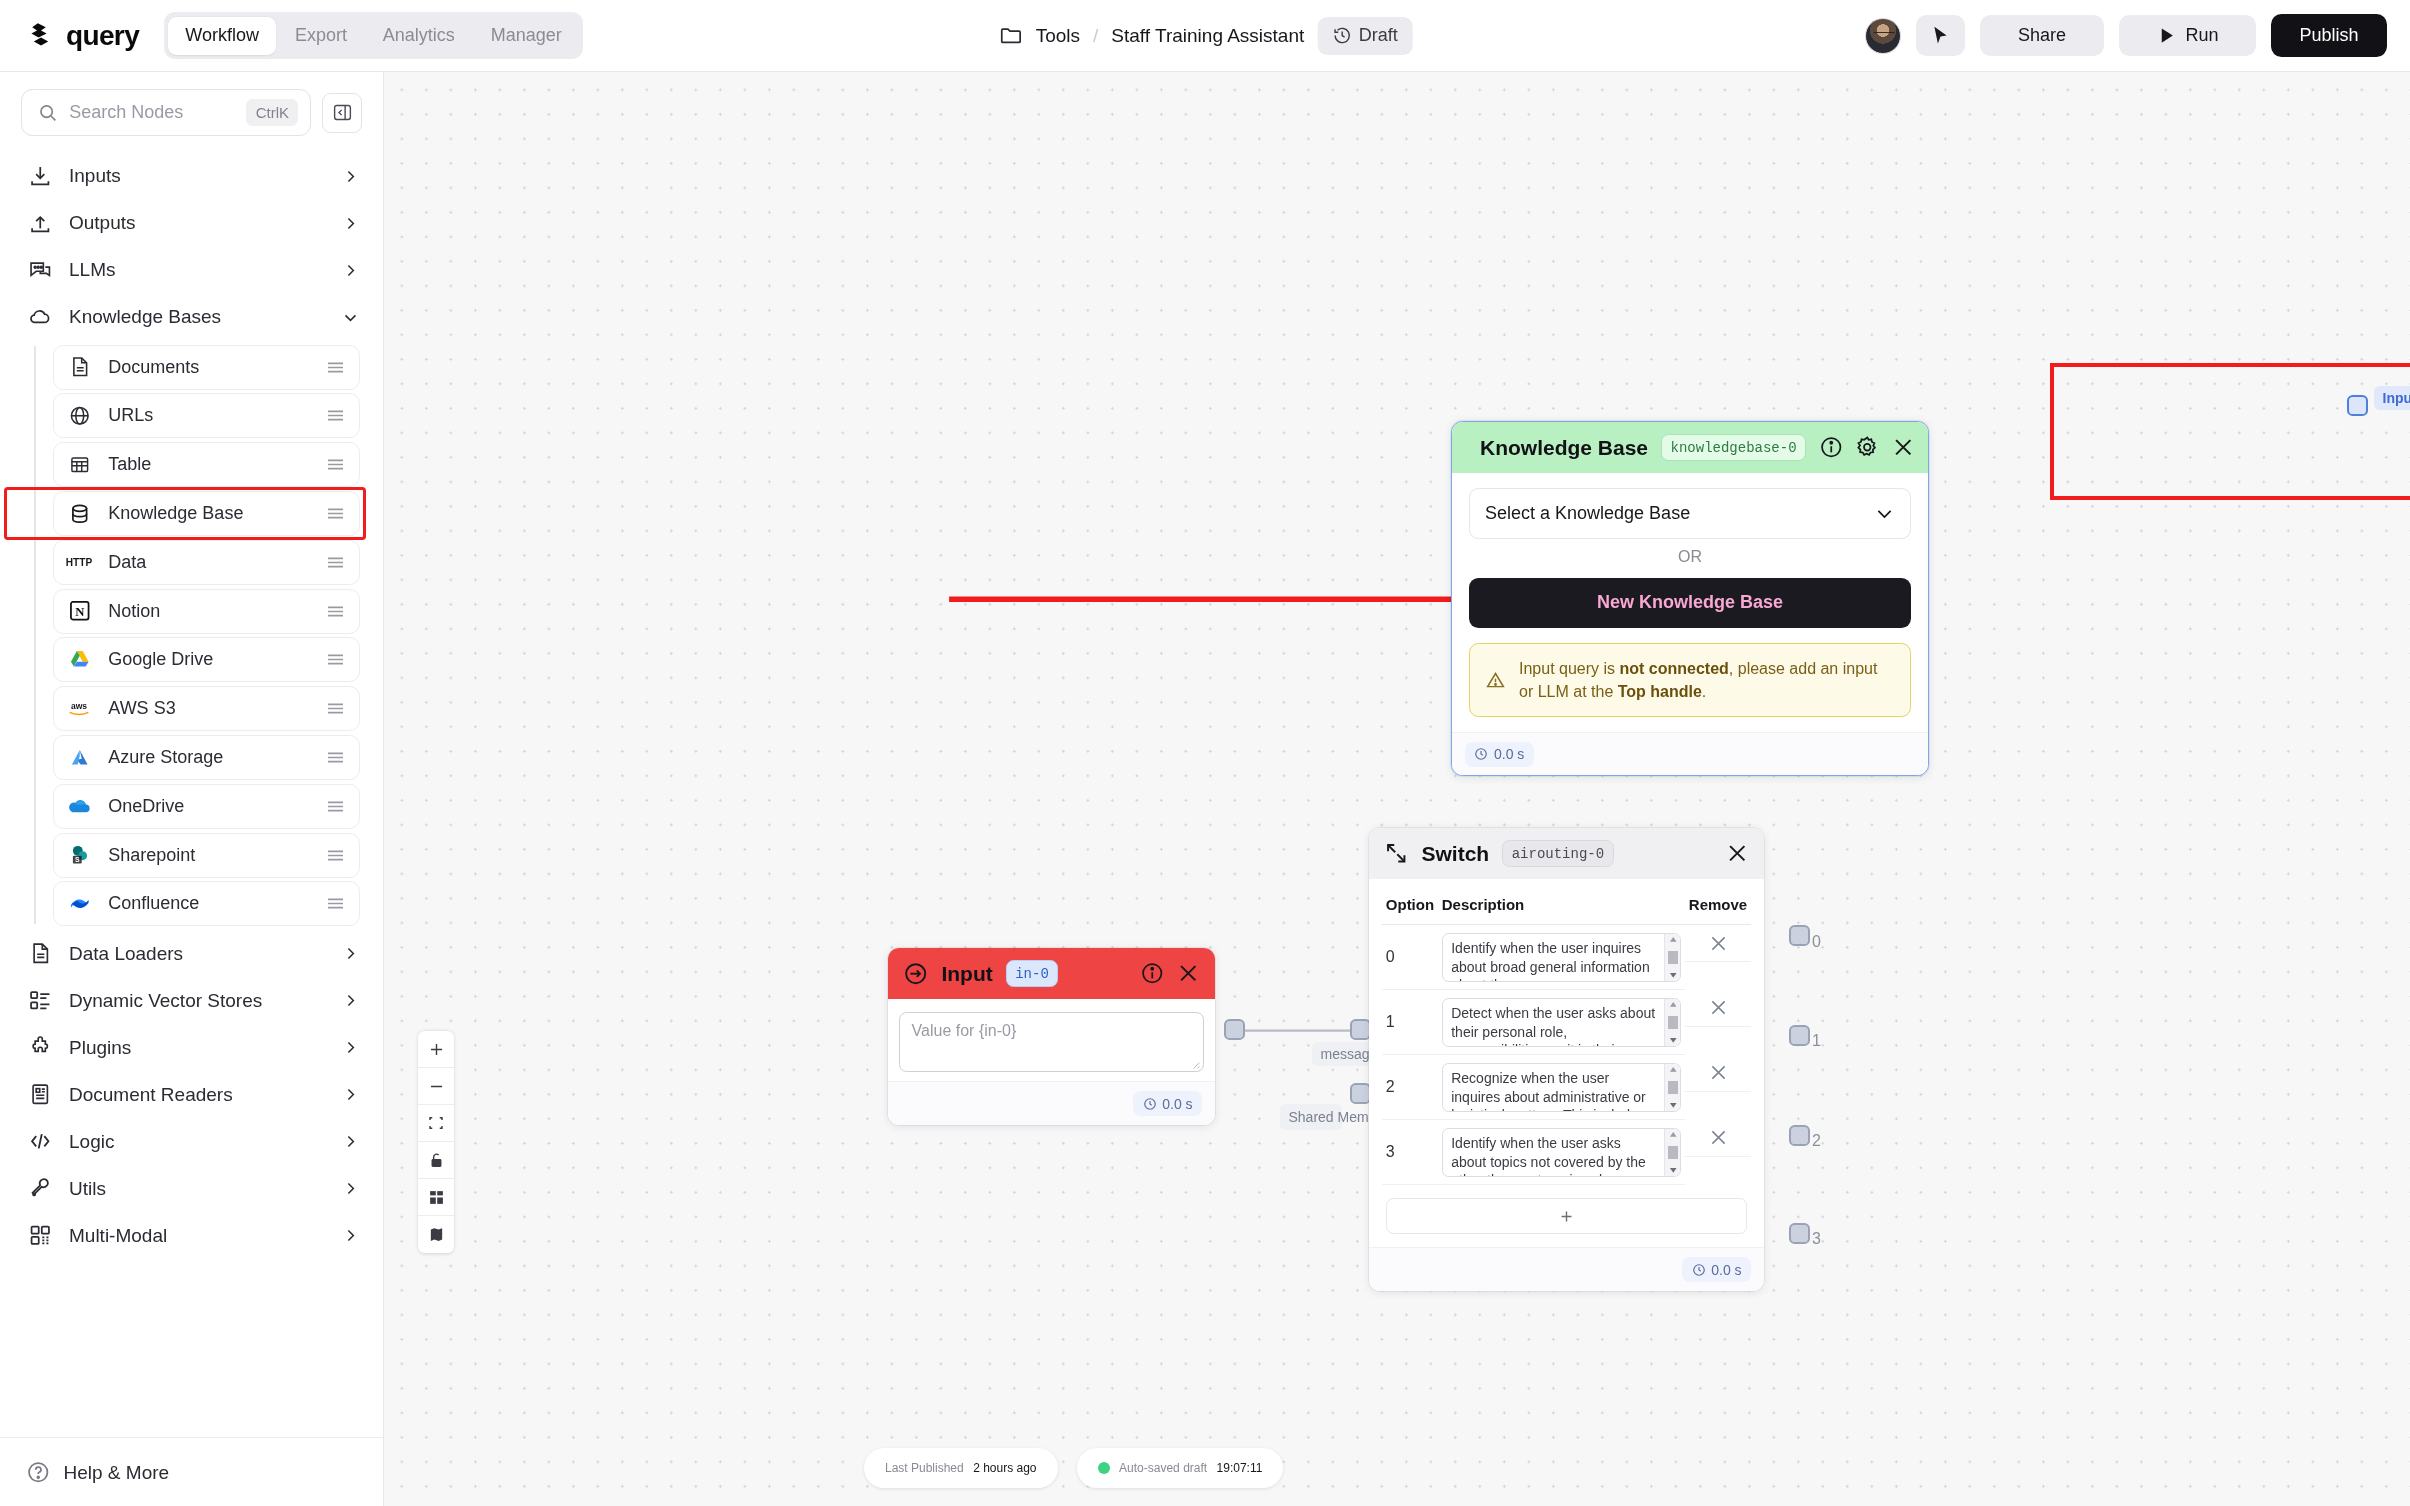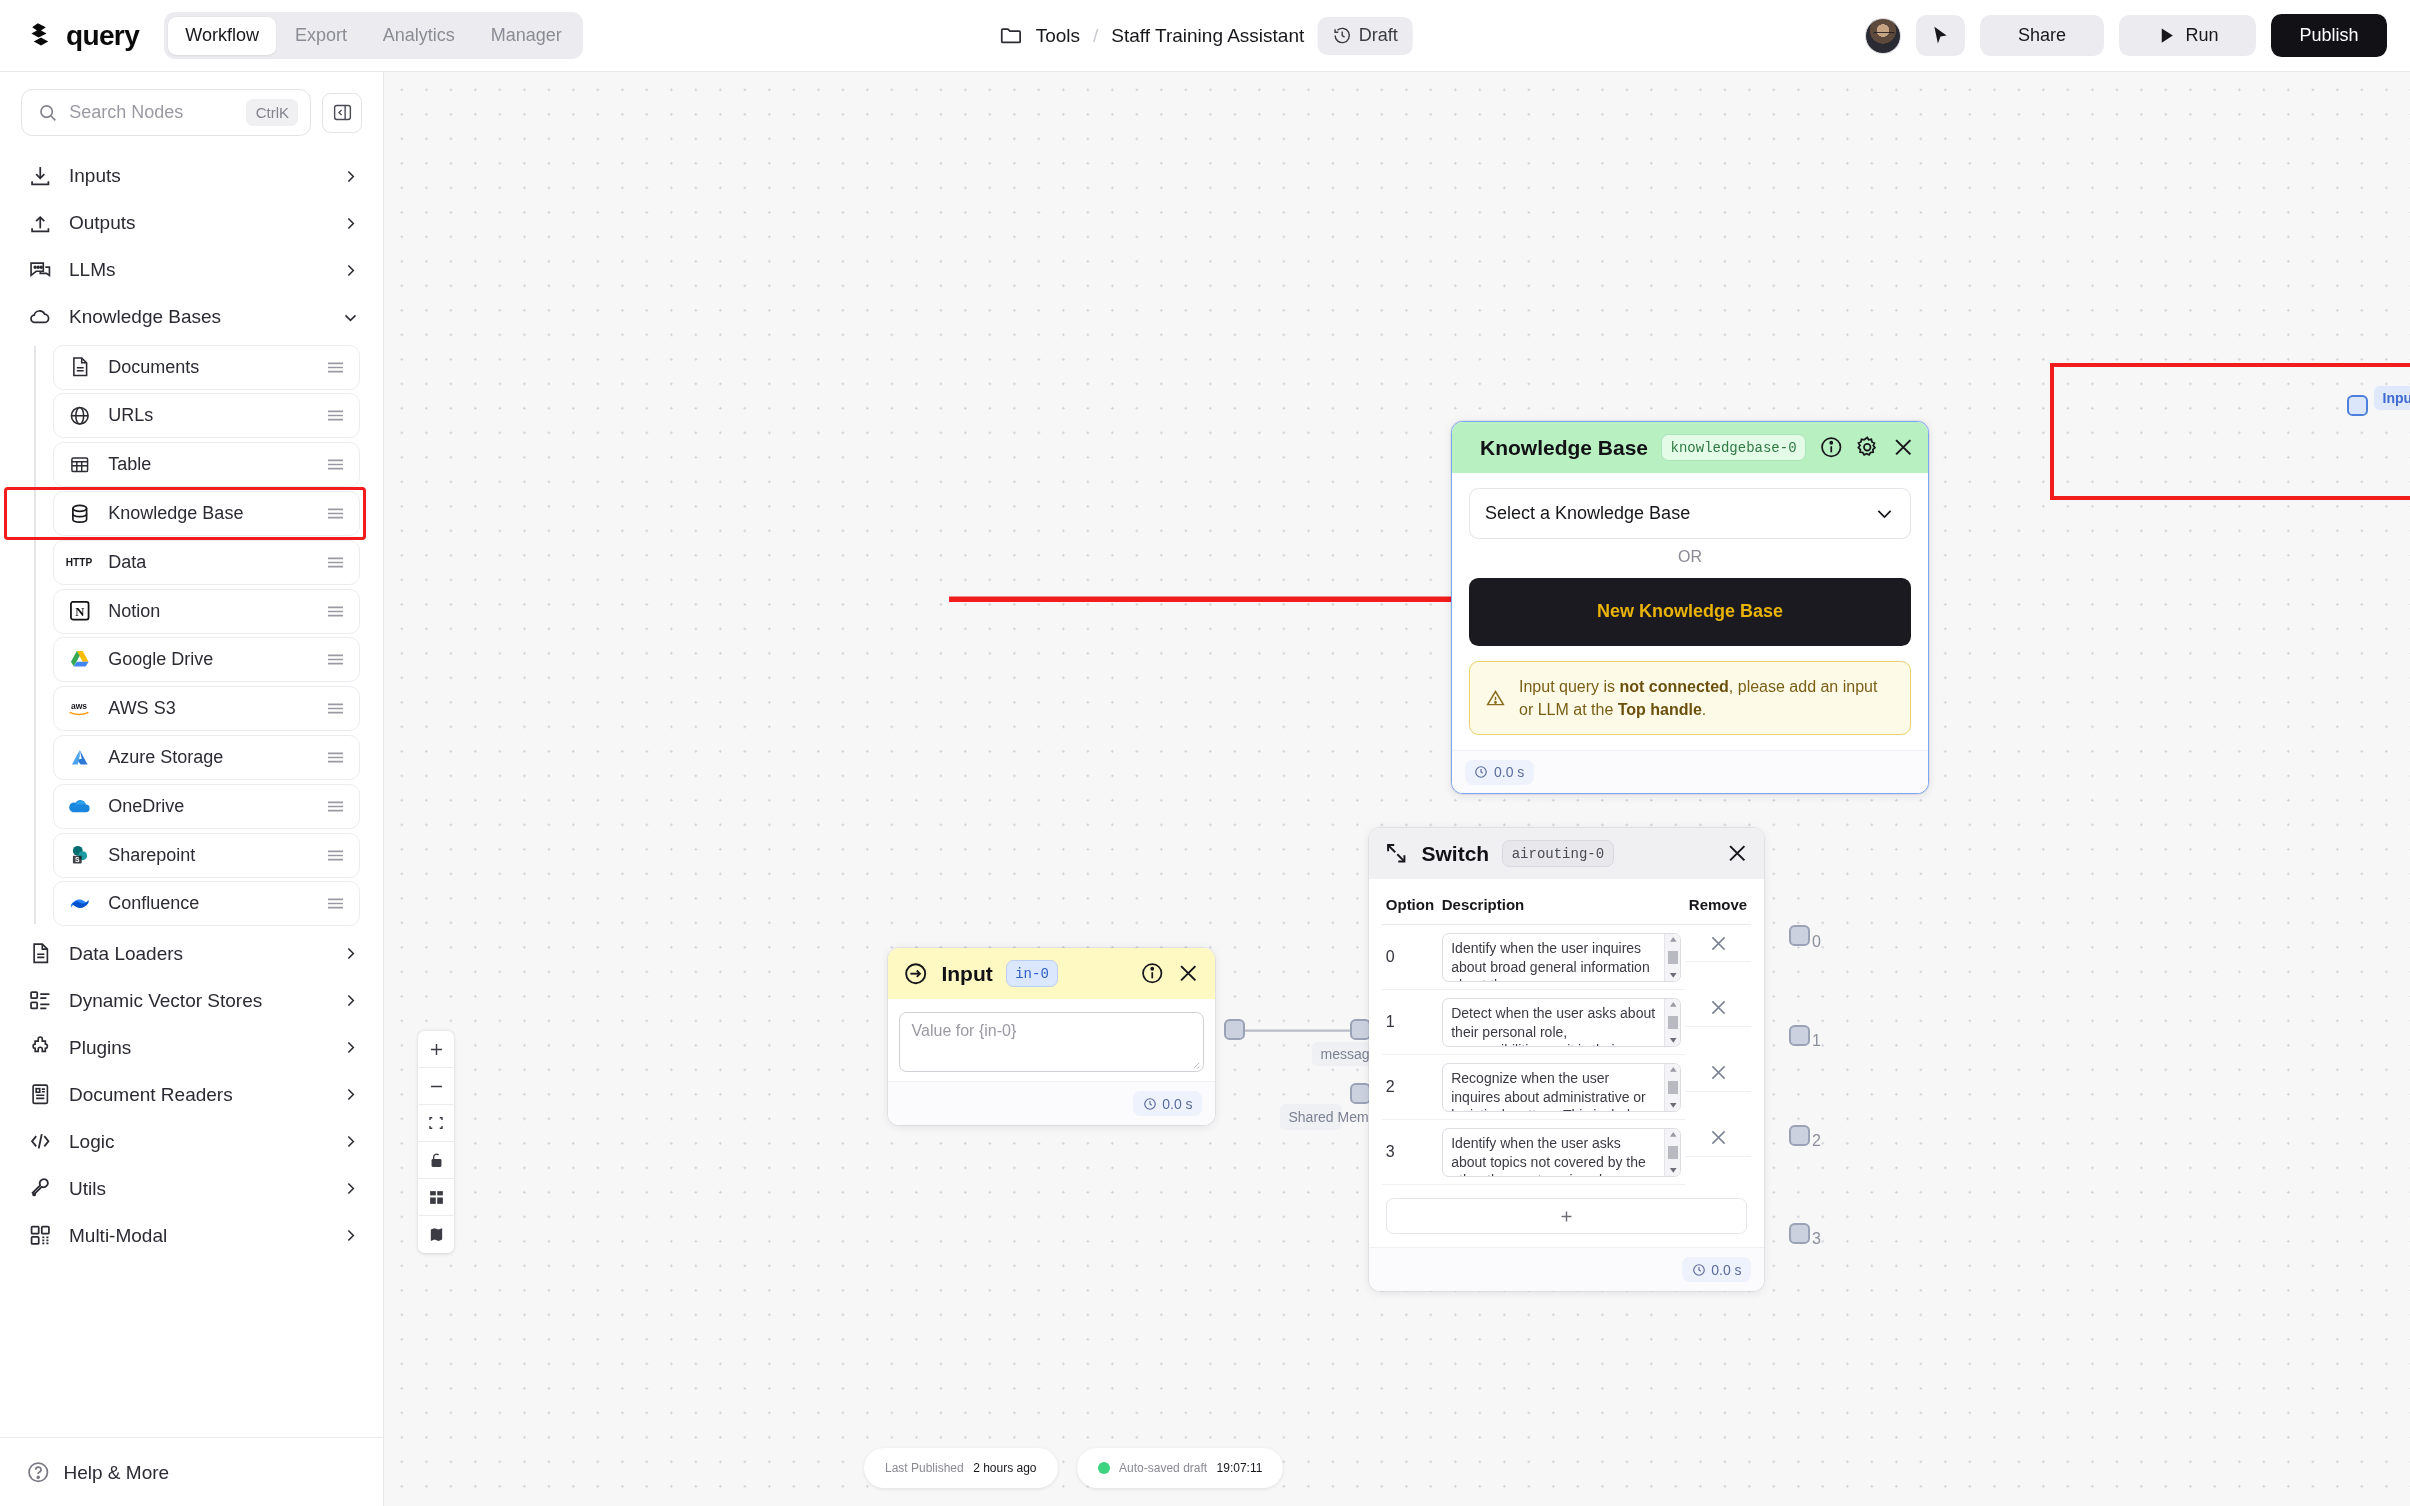--- a/index.html
+++ b/index.html
@@ -152,21 +152,21 @@
   .kb-node { left: 1067px; top: 349px; width: 478px; border: 1.9px solid #7aa7ef; }
   .kb-head { background: #b9f0c2; }
   .kb-chip { background: #e4fbe8; color: #2f7a43; border: 0.9px solid #a9e4b6; }
   .kb-body { padding: 15px 17px 15px 17px; }
   .kb-select {
     height: 51px; border: 0.9px solid #e4e4ea; border-radius: 9.4px;
     display: flex; align-items: center; padding: 0 15px; font-size: 18px; color: #17171c; cursor: pointer;
   }
   .kb-or { text-align: center; font-size: 16px; color: #8a8a94; padding: 9.4px 0 11.3px; }
   .kb-new {
-    height: 68px; background: #1a1a20; color: #eab308; border-radius: 9.4px;
+    height: 50px; background: #1a1a20; color: #f9a8d4; border-radius: 9.4px;
     display: flex; align-items: center; justify-content: center;
     font-size: 18px; font-weight: 700; cursor: pointer;
   }
   .kb-warn {
     margin-top: 15px; background: #fdfbe8; border: 0.9px solid #e8d169;
     border-radius: 9.4px; padding: 13px 15px; display: flex; gap: 13px; align-items: center;
   }
   .kb-warn-txt { font-size: 16px; line-height: 1.45; color: #7a5e16; }
   .kb-warn-txt b { color: #6b4f0c; }
 
@@ -184,21 +184,21 @@
   .handle.grey { background: #cbd1de; border-color: #9aa3b6; }
   .hlabel {
     position: absolute; background: #e0e9fb; color: #3f6ad0;
     font-size: 14px; font-weight: 700; border-radius: 5.6px; padding: 3.8px 8.5px; white-space: nowrap;
   }
   .hlabel.grey { background: #eef0f3; color: #7b8193; font-weight: 400; }
   .out-num { position: absolute; font-size: 16px; color: #8a8f9c; }
 
   
   .in-node { left: 504px; top: 876px; width: 327px; }
-  .in-head { background: #fef9c3; text-align: center; }
+  .in-head { background: #ef4444; text-align: center; }
   .in-chip { background: #dbe7fd; color: #2f5fc4; border: 0.9px solid #b9cdf5; }
   .in-body { padding: 13px 11.3px 9.4px 11.3px; }
   .in-ta {
     border: 0.9px solid #cfcfd6; border-radius: 7.5px; height: 60px; padding: 9.4px 11.3px;
     font-size: 16px; color: #9a9aa4; position: relative; background: #fff;
   }
   .resize { position: absolute; right: 2.8px; bottom: 1.9px; width: 11.3px; height: 11.3px; color: #b4b4bd; }
 
   
   .sw-node { left: 985px; top: 756px; width: 395px; }

